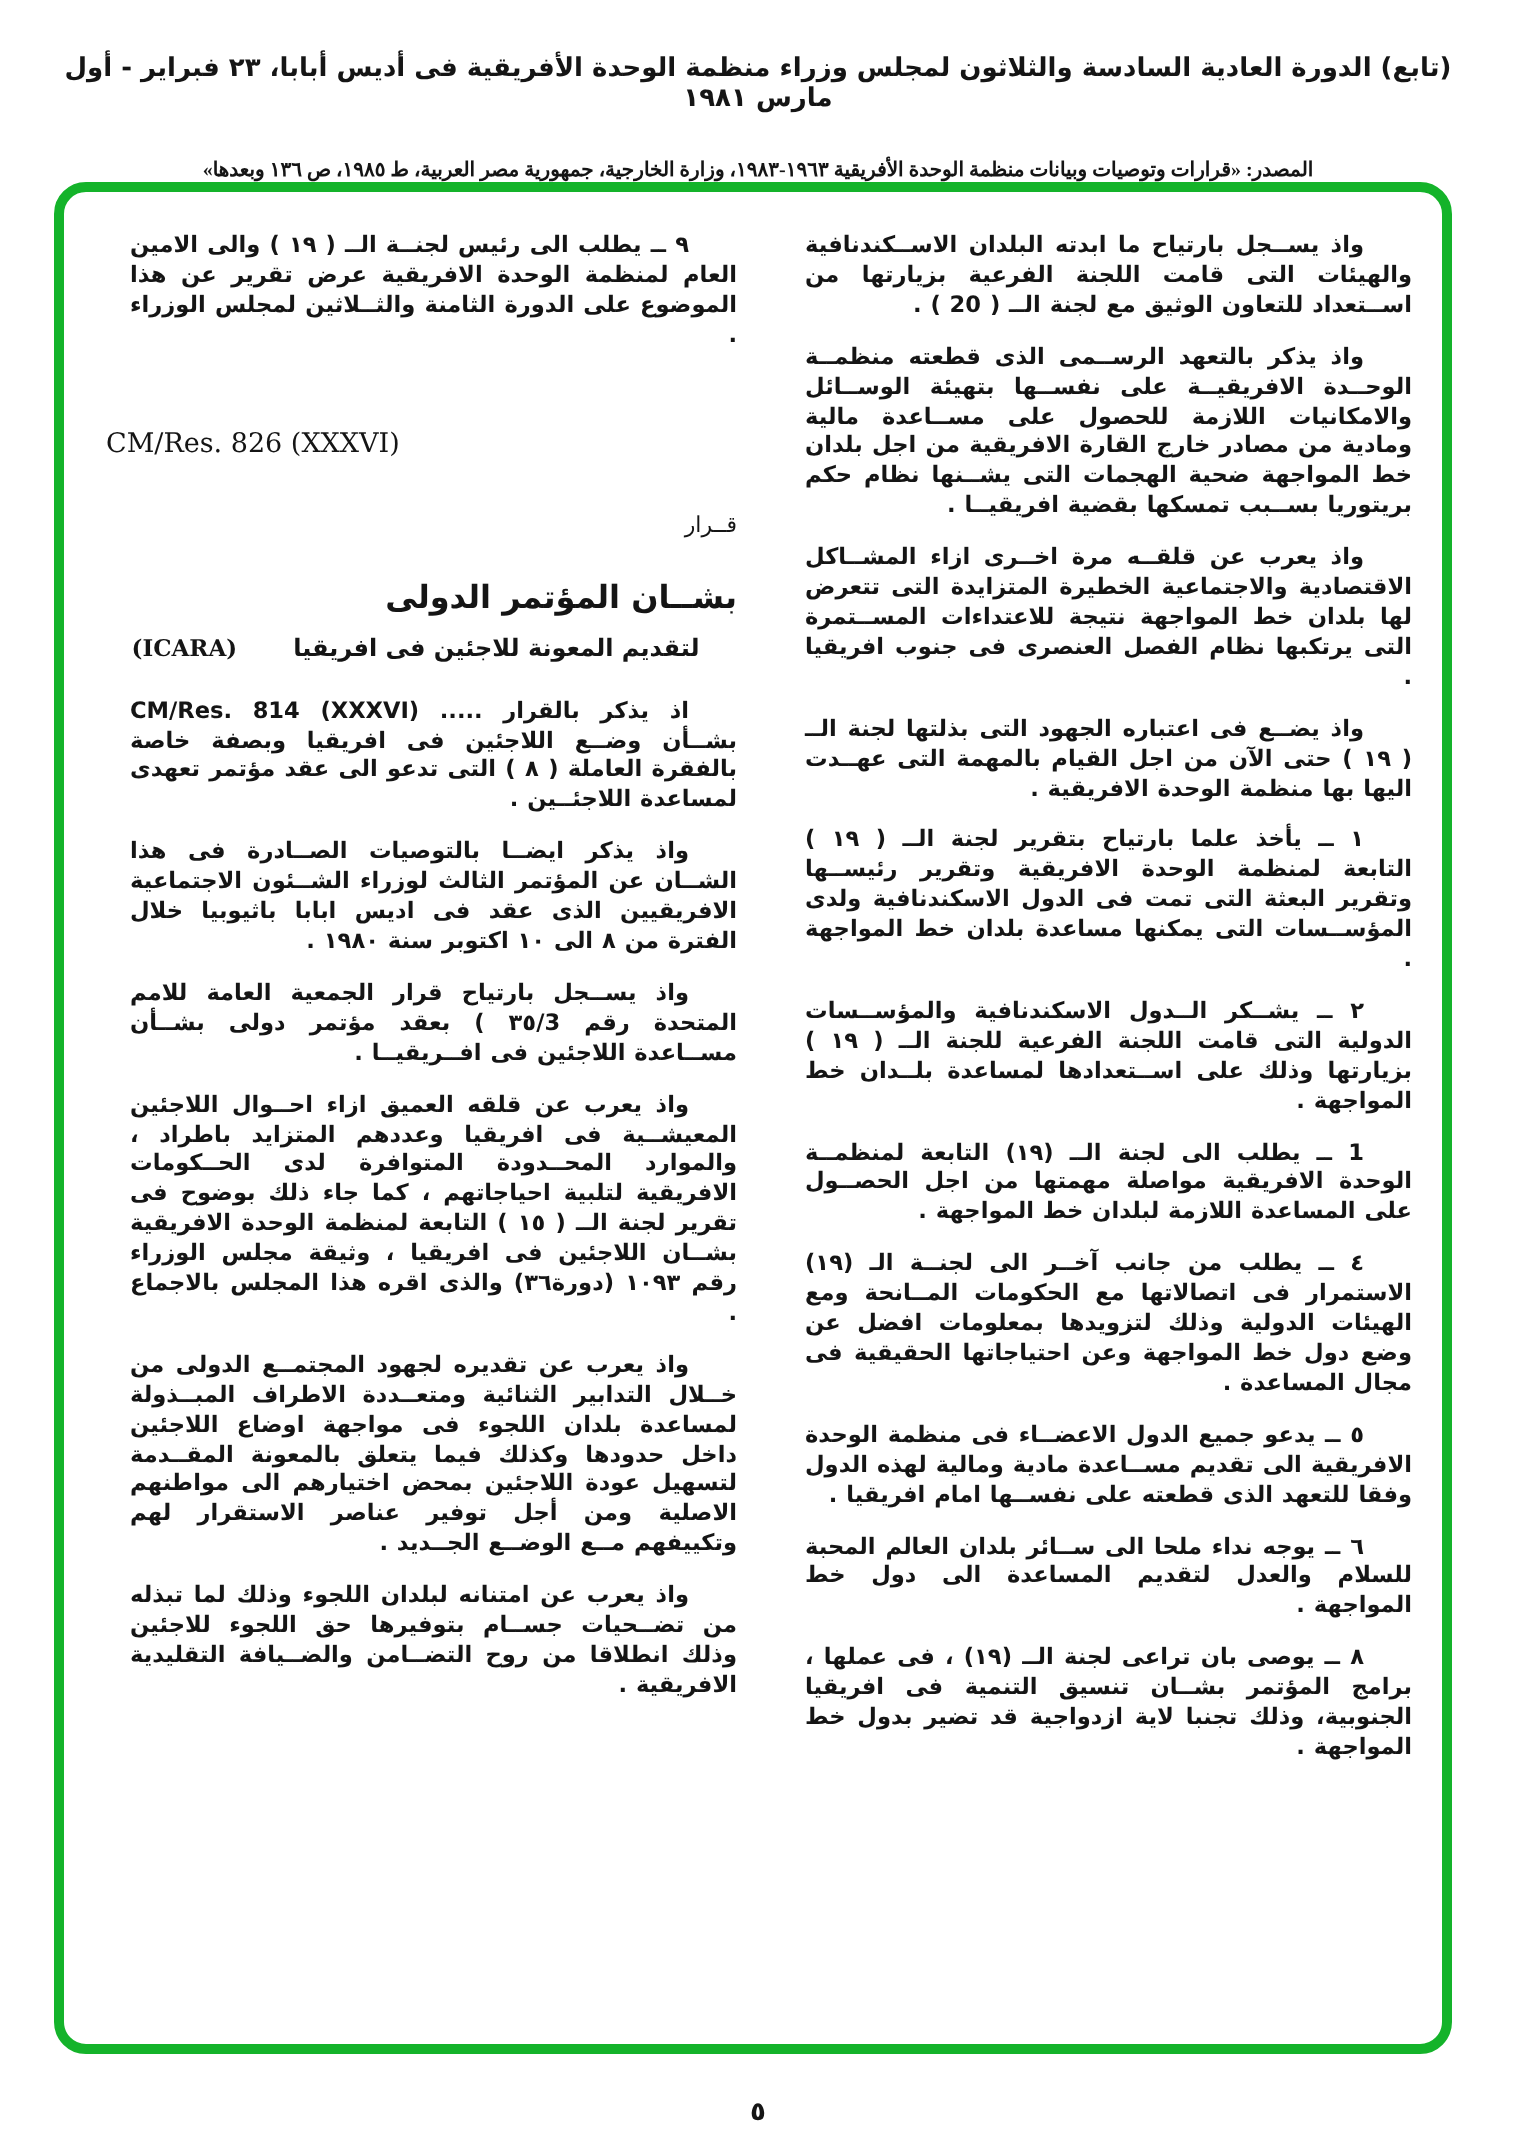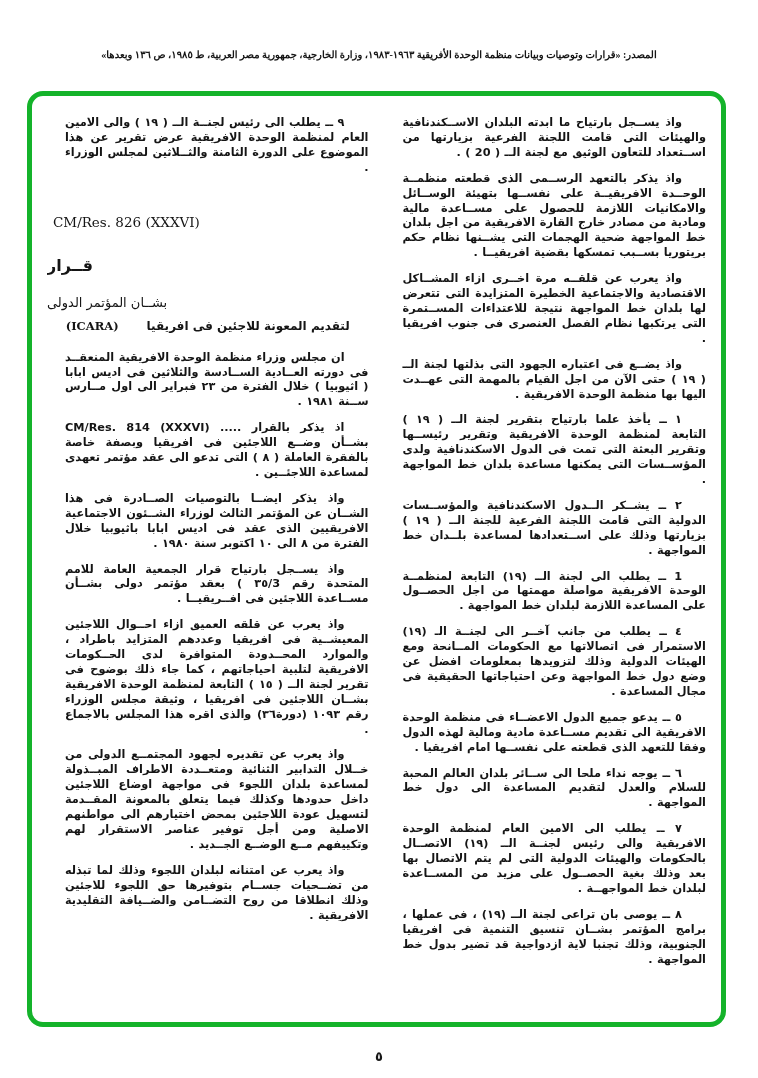--- a/index.html
+++ b/index.html
@@ -38,71 +38,70 @@
   }
   .par:last-child { margin-bottom:0; }
   
   .ref-latin {
     direction:ltr; text-align:left;
     font-family:"DejaVu Serif", serif;
     font-size:13.5px; font-weight:normal;
     margin:38px 0 0 6px;
   }
   
-  .title-main  { text-align:left; font-size:16px;   font-weight:bold; margin-top:26px; }
-  .title-sub   { text-align:left; font-size:13px;   font-weight:normal; margin-top:20px; }
+  .title-main  { text-align:right; font-size:11px;   font-weight:normal; margin-top:26px; }
+  .title-sub   { text-align:right; font-size:16px;   font-weight:bold; margin-top:20px; }
   .title-line3 {
     display:flex; direction:rtl; justify-content:center; align-items:baseline;
     gap:28px; font-size:12px; font-weight:bold; margin:9px 0 18px 0;
   }
   .title-line3 .latin { direction:ltr; font-family:"DejaVu Serif", serif; font-size:11.5px; }
   
   .page-number {
     position:absolute; bottom:14px; left:0; right:0;
     text-align:center; font-size:13px; font-weight:bold;
   }
 </style>
 </head>
 <body>
 
 <header class="doc-header">
+  <div class="line1">(تابع) الدورة العادية السادسة والثلاثون لمجلس وزراء منظمة الوحدة الأفريقية فى أديس أبابا، ٢٣ فبراير - أول مارس ١٩٨١</div>
   <div class="line2">المصدر: «قرارات وتوصيات وبيانات منظمة الوحدة الأفريقية ١٩٦٣-١٩٨٣، وزارة الخارجية، جمهورية مصر العربية، ط ١٩٨٥، ص ١٣٦ وبعدها»</div>
 </header>
 
 <div class="doc-frame">
   <div class="columns">
 
     <div class="col">
       <p class="par">واذ يســجل بارتياح ما ابدته البلدان الاســكندنافية والهيئات التى قامت اللجنة الفرعية بزيارتها من اســتعداد للتعاون الوثيق مع لجنة الــ ( 20 ) .</p>
       <p class="par">واذ يذكر بالتعهد الرســمى الذى قطعته منظمــة الوحــدة الافريقيــة على نفســها بتهيئة الوســائل والامكانيات اللازمة للحصول على مســاعدة مالية ومادية من مصادر خارج القارة الافريقية من اجل بلدان خط المواجهة ضحية الهجمات التى يشــنها نظام حكم بريتوريا بســبب تمسكها بقضية افريقيــا .</p>
       <p class="par">واذ يعرب عن قلقــه مرة اخــرى ازاء المشــاكل الاقتصادية والاجتماعية الخطيرة المتزايدة التى تتعرض لها بلدان خط المواجهة نتيجة للاعتداءات المســتمرة التى يرتكبها نظام الفصل العنصرى فى جنوب افريقيا .</p>
       <p class="par">واذ يضــع فى اعتباره الجهود التى بذلتها لجنة الــ ( ١٩ ) حتى الآن من اجل القيام بالمهمة التى عهــدت اليها بها منظمة الوحدة الافريقية .</p>
       <p class="par">١ ــ يأخذ علما بارتياح بتقرير لجنة الــ ( ١٩ ) التابعة لمنظمة الوحدة الافريقية وتقرير رئيســها وتقرير البعثة التى تمت فى الدول الاسكندنافية ولدى المؤســسات التى يمكنها مساعدة بلدان خط المواجهة .</p>
       <p class="par">٢ ــ يشــكر الــدول الاسكندنافية والمؤســسات الدولية التى قامت اللجنة الفرعية للجنة الــ ( ١٩ ) بزيارتها وذلك على اســتعدادها لمساعدة بلــدان خط المواجهة .</p>
       <p class="par">1 ــ يطلب الى لجنة الــ (١٩) التابعة لمنظمــة الوحدة الافريقية مواصلة مهمتها من اجل الحصــول على المساعدة اللازمة لبلدان خط المواجهة .</p>
       <p class="par">٤ ــ يطلب من جانب آخــر الى لجنــة الـ (١٩) الاستمرار فى اتصالاتها مع الحكومات المــانحة ومع الهيئات الدولية وذلك لتزويدها بمعلومات افضل عن وضع دول خط المواجهة وعن احتياجاتها الحقيقية فى مجال المساعدة .</p>
       <p class="par">٥ ــ يدعو جميع الدول الاعضــاء فى منظمة الوحدة الافريقية الى تقديم مســاعدة مادية ومالية لهذه الدول وفقا للتعهد الذى قطعته على نفســها امام افريقيا .</p>
       <p class="par">٦ ــ يوجه نداء ملحا الى ســائر بلدان العالم المحبة للسلام والعدل لتقديم المساعدة الى دول خط المواجهة .</p>
-      <p class="par">٧ ــ يطلب الى الامين العام لمنظمة الوحدة الافريقية والى رئيس لجنــة الــ (١٩) الاتصــال بالحكومات والهيئات الدولية التى لم يتم الاتصال بها بعد وذلك بغية الحصــول على مزيد من المســاعدة لبلدان خط المواجهــة .</p>
       <p class="par">٨ ــ يوصى بان تراعى لجنة الــ (١٩) ، فى عملها ، برامج المؤتمر بشــان تنسيق التنمية فى افريقيا الجنوبية، وذلك تجنبا لاية ازدواجية قد تضير بدول خط المواجهة .</p>
     </div>
 
     <div class="col">
       <p class="par">٩ ــ يطلب الى رئيس لجنــة الــ ( ١٩ ) والى الامين العام لمنظمة الوحدة الافريقية عرض تقرير عن هذا الموضوع على الدورة الثامنة والثــلاثين لمجلس الوزراء .</p>
 
       <div class="ref-latin">CM/Res. 826 (XXXVI)</div>
 
       <div class="title-main">قــرار</div>
       <div class="title-sub">بشــان المؤتمر الدولى</div>
       <div class="title-line3">
         <span>لتقديم المعونة للاجئين فى افريقيا</span>
         <span class="latin">(ICARA)</span>
       </div>
 
-      <p class="par">ان مجلس وزراء منظمة الوحدة الافريقية المنعقــد فى دورته العــادية الســادسة والثلاثين فى اديس ابابا ( اثيوبيا ) خلال الفترة من ٢٣ فبراير الى اول مــارس ســنة ١٩٨١ .</p>
       <p class="par">اذ يذكر بالقرار ..... CM/Res. 814 (XXXVI) بشــأن وضــع اللاجئين فى افريقيا وبصفة خاصة بالفقرة العاملة ( ٨ ) التى تدعو الى عقد مؤتمر تعهدى لمساعدة اللاجئــين .</p>
       <p class="par">واذ يذكر ايضــا بالتوصيات الصــادرة فى هذا الشــان عن المؤتمر الثالث لوزراء الشــئون الاجتماعية الافريقيين الذى عقد فى اديس ابابا باثيوبيا خلال الفترة من ٨ الى ١٠ اكتوبر سنة ١٩٨٠ .</p>
       <p class="par">واذ يســجل بارتياح قرار الجمعية العامة للامم المتحدة رقم ٣٥/3 ) بعقد مؤتمر دولى بشــأن مســاعدة اللاجئين فى افــريقيــا .</p>
       <p class="par">واذ يعرب عن قلقه العميق ازاء احــوال اللاجئين المعيشــية فى افريقيا وعددهم المتزايد باطراد ، والموارد المحــدودة المتوافرة لدى الحــكومات الافريقية لتلبية احياجاتهم ، كما جاء ذلك بوضوح فى تقرير لجنة الــ ( ١٥ ) التابعة لمنظمة الوحدة الافريقية بشــان اللاجئين فى افريقيا ، وثيقة مجلس الوزراء رقم ١٠٩٣ (دورة٣٦) والذى اقره هذا المجلس بالاجماع .</p>
       <p class="par">واذ يعرب عن تقديره لجهود المجتمــع الدولى من خــلال التدابير الثنائية ومتعــددة الاطراف المبــذولة لمساعدة بلدان اللجوء فى مواجهة اوضاع اللاجئين داخل حدودها وكذلك فيما يتعلق بالمعونة المقــدمة لتسهيل عودة اللاجئين بمحض اختيارهم الى مواطنهم الاصلية ومن أجل توفير عناصر الاستقرار لهم وتكييفهم مــع الوضــع الجــديد .</p>
       <p class="par">واذ يعرب عن امتنانه لبلدان اللجوء وذلك لما تبذله من تضــحيات جســام بتوفيرها حق اللجوء للاجئين وذلك انطلاقا من روح التضــامن والضــيافة التقليدية الافريقية .</p>
     </div>
 
   </div>
 </div>

